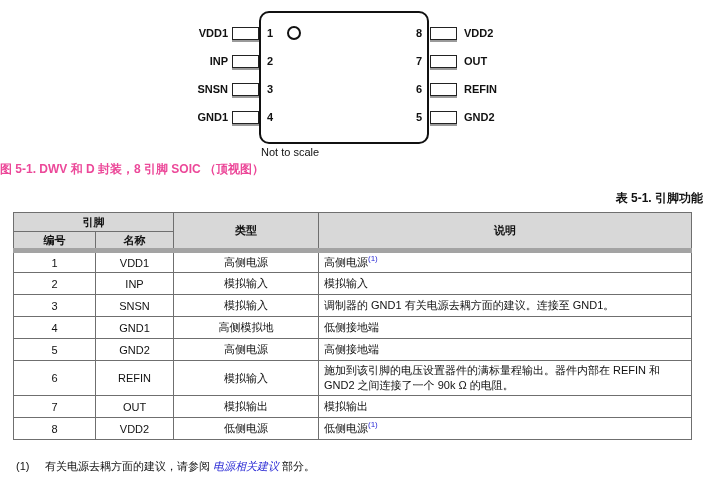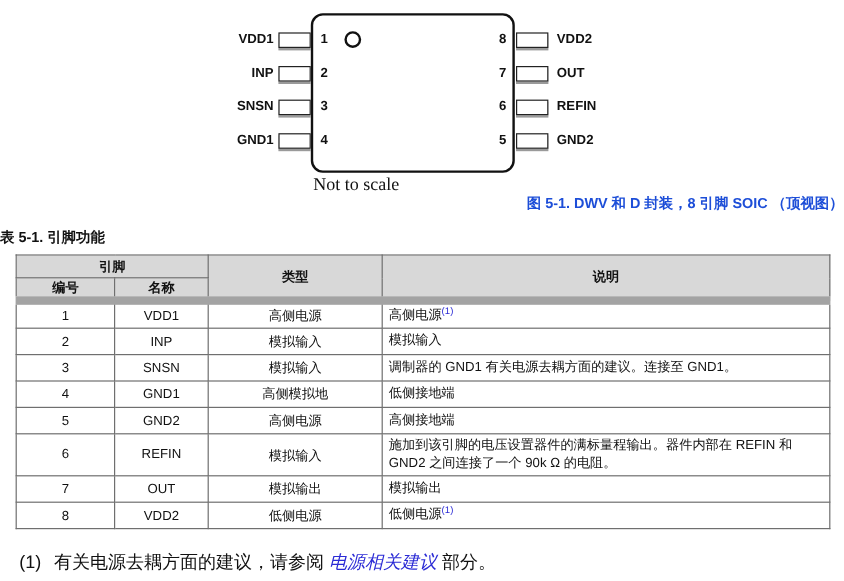--- a/index.html
+++ b/index.html
@@ -25,54 +25,54 @@
   .pnum {
     position:absolute; width:16px; height:13px; line-height:13px;
     font-size:11px; font-weight:bold; color:#111;
   }
   .plabel {
     position:absolute; width:52px; height:13px; line-height:13px;
     font-size:11px; font-weight:bold; color:#111;
   }
   .plabel.left  { text-align:right; }
   .plabel.right { text-align:left; width:60px; }
-  .scale-note { position:absolute; left:261px; top:146px; font-size:15px; color:#111;font-family:Liberation Serif, serif; }
+  .scale-note { position:absolute; left:261px; top:146px; font-size:11px; color:#111; }
   .fig-caption {
-    position:absolute; left:0; top:161px; width:703px; text-align:right;
-    font-size:12px; font-weight:bold; color:#1d4ed8;
+    position:absolute; left:0; top:161px; width:703px; text-align:left;
+    font-size:12px; font-weight:bold; color:#ec4899;
   }
   .tbl-title {
-    position:absolute; left:0; top:190px; width:703px; text-align:left;
+    position:absolute; left:0; top:190px; width:703px; text-align:right;
     font-size:12px; font-weight:bold; color:#111;
   }
   
   table.pins {
     position:absolute; left:13px; top:212px; width:678px;
     border-collapse:collapse; border:1px solid #3a3a3a;
     font-size:11px; table-layout:fixed;
   }
   table.pins col.c-num  { width:82px; }
   table.pins col.c-name { width:78px; }
   table.pins col.c-type { width:145px; }
   table.pins col.c-desc { width:373px; }
   table.pins th {
     background:#d8d8d8; border:1px solid #6f6f6f; font-weight:bold;
     height:19px; text-align:center; font-size:11px; color:#111;
   }
-  table.pins thead { border-bottom:7px solid #a3a3a3; }
+  table.pins thead { border-bottom:5px solid #a3a3a3; }
   table.pins td {
     border:1px solid #6f6f6f; height:22px; text-align:center;
     vertical-align:middle; color:#111; background:#fff;
   }
   table.pins td.desc { text-align:left; padding:2px 5px; line-height:15px; }
   sup.fnref {
     font-size:8px; color:#2b2bd5; vertical-align:super; line-height:0;
   }
   
-  .footnote { position:absolute; left:16px; top:459px; font-size:15px; color:#111; }
+  .footnote { position:absolute; left:16px; top:459px; font-size:11px; color:#111; }
   .footnote .marker { display:inline-block; width:29px; }
   .footnote a.fn-link {
     color:#2b2bd5; font-style:italic; text-decoration:none;
   }
 </style>
 </head>
 <body>
 
 <div class="page">
 

